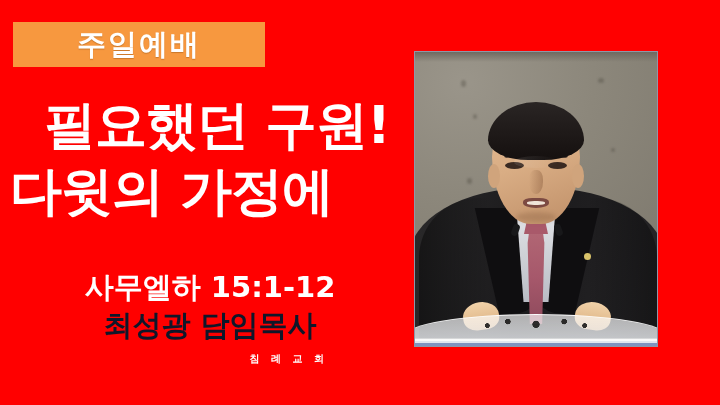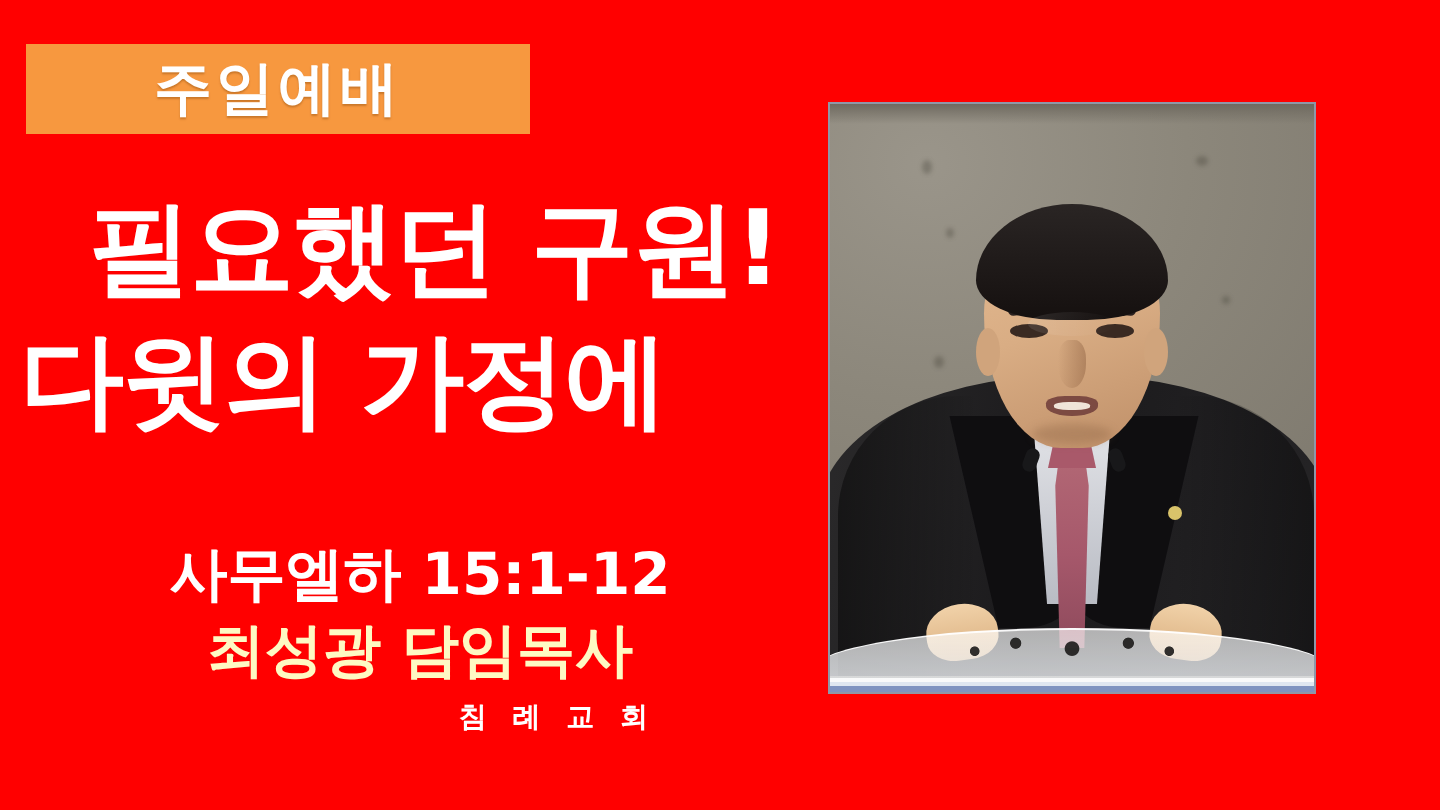--- a/index.html
+++ b/index.html
@@ -60,21 +60,21 @@
   }
   .scripture {
     color:#ffffff;
     font-weight:bold;
     font-size:29px;
     line-height:38px;
     letter-spacing:0px;
     white-space:nowrap;
   }
   .speaker {
-    color:#fef9c3;
+    color:#0f172a;
     font-weight:bold;
     font-size:29px;
     line-height:38px;
     letter-spacing:0px;
     white-space:nowrap;
   }
 
   
   .church-block {
     position:absolute;
@@ -86,21 +86,21 @@
     color:#ffffff;
     font-weight:bold;
     font-size:14px;
     line-height:20px;
     letter-spacing:0.5px;
     white-space:nowrap;
   }
   .church-line-2 {
     color:#ffffff;
     font-weight:bold;
-    font-size:14px;
+    font-size:10px;
     line-height:20px;
     letter-spacing:4px;
     white-space:nowrap;
     text-align:right;
     padding-right:12px;
   }
 
   
   .photo-frame {
     position:absolute;

